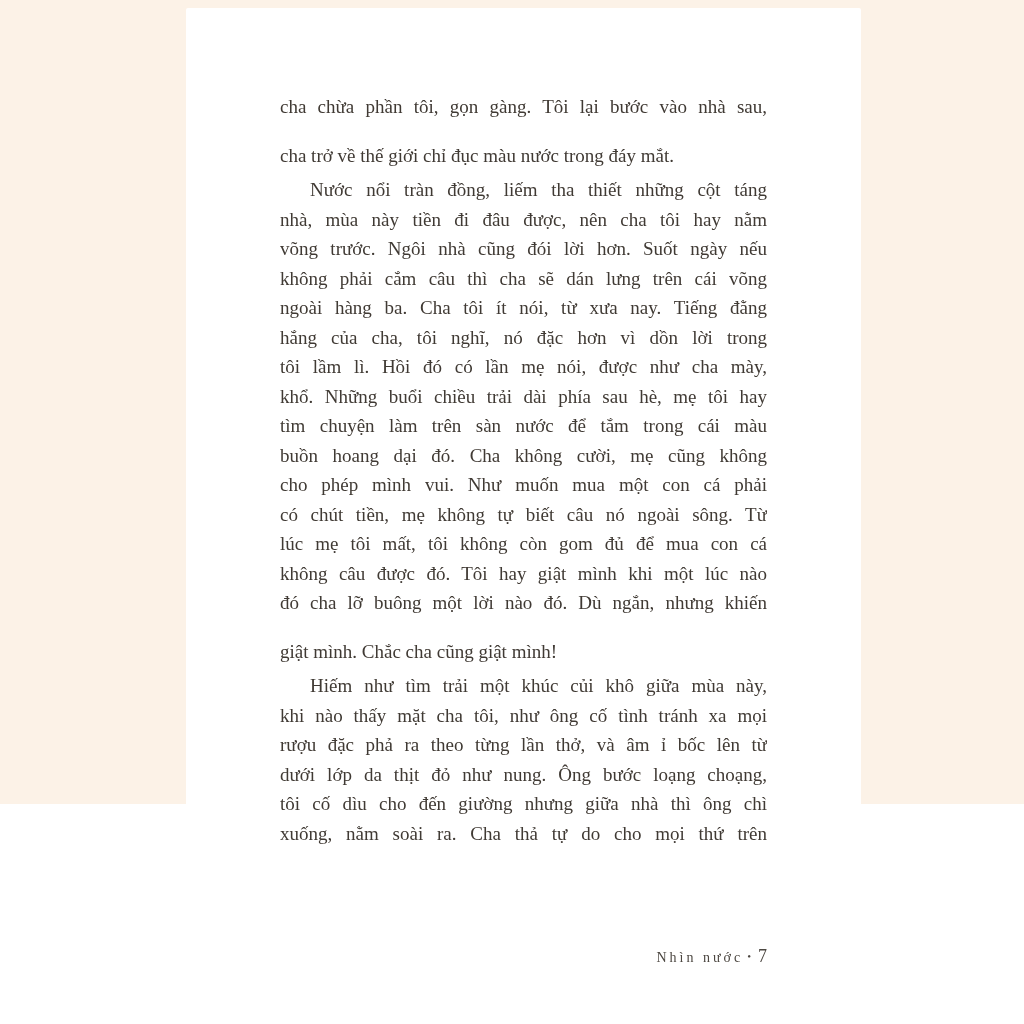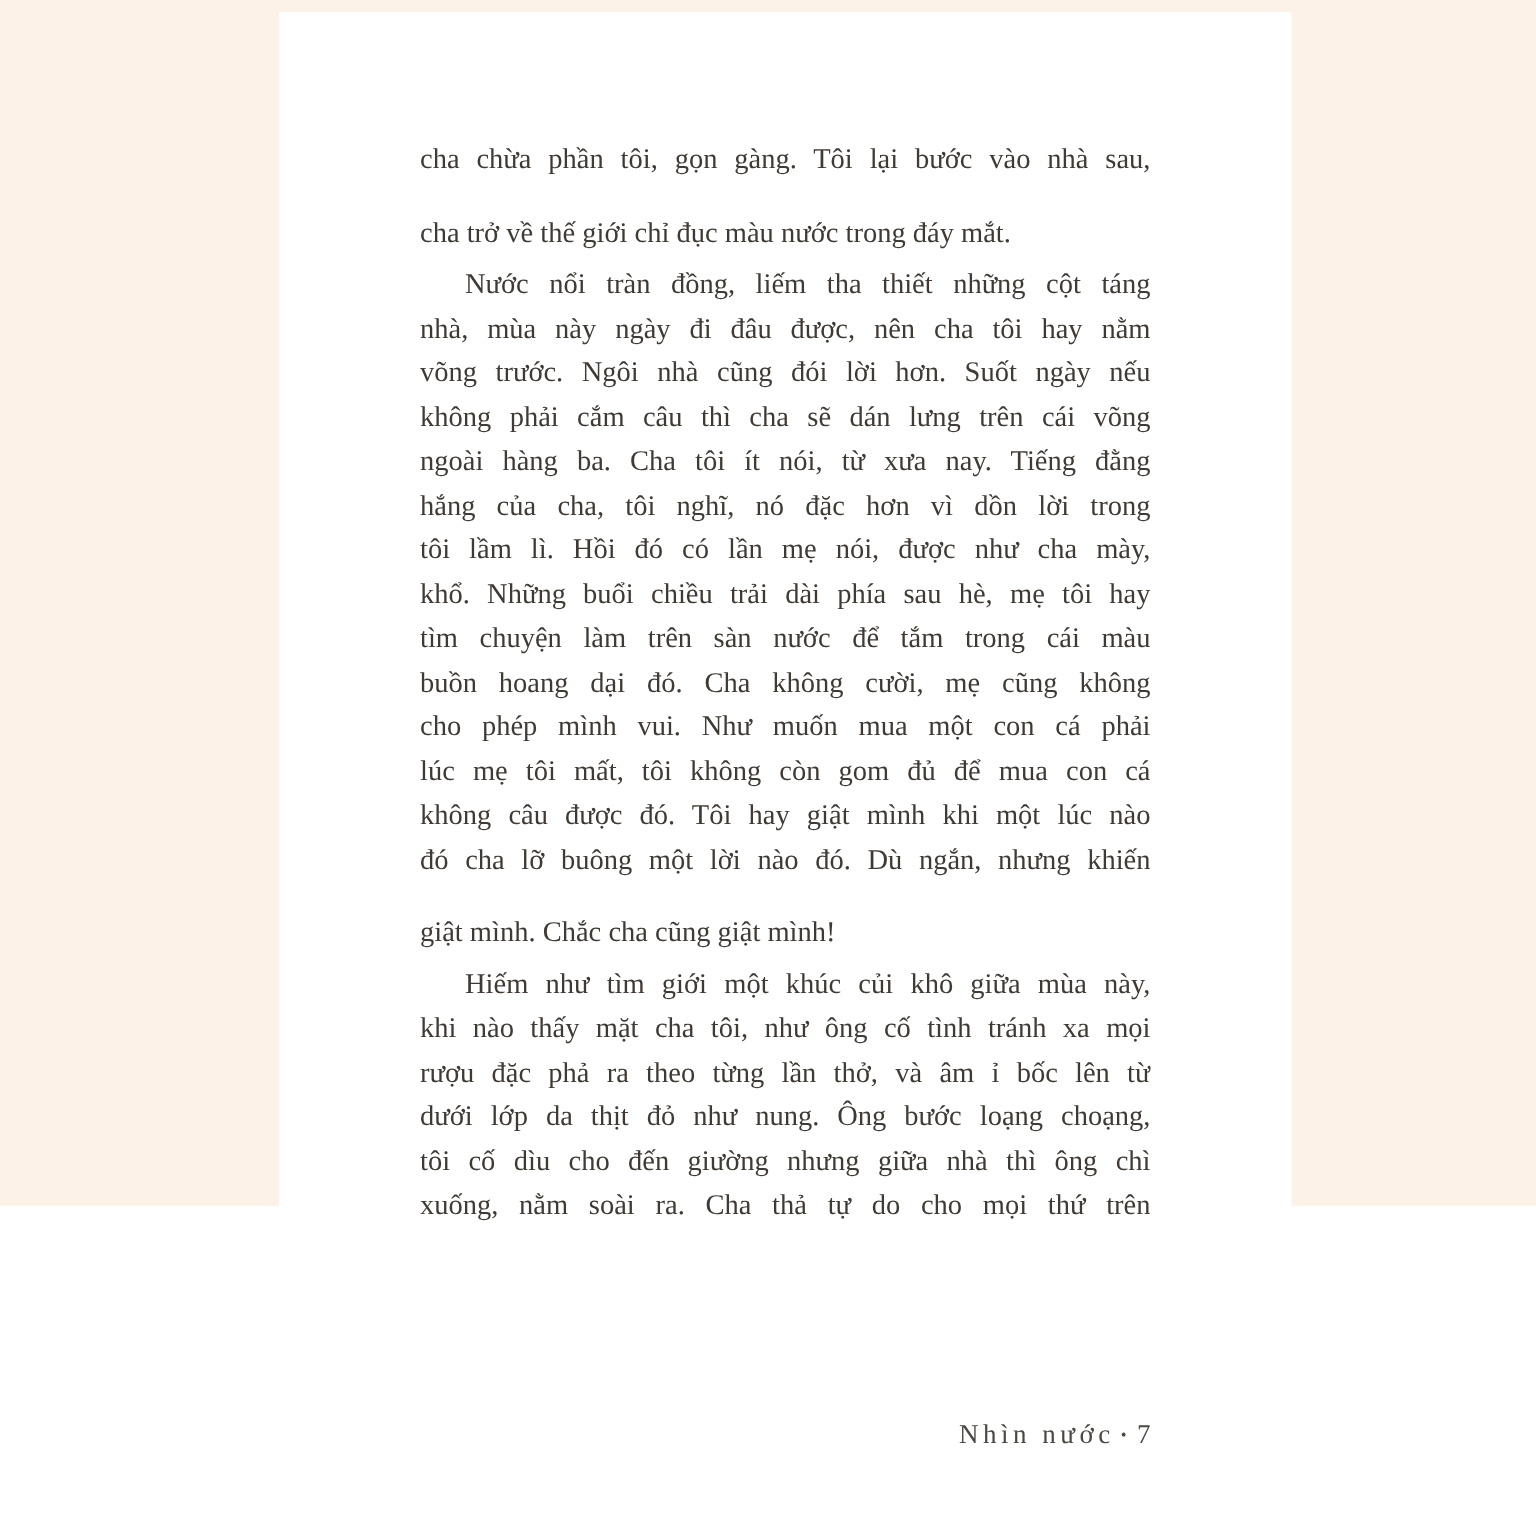--- a/index.html
+++ b/index.html
@@ -55,21 +55,21 @@
     position: absolute;
     left: 94px;
     top: 938px;
     width: 487px;
     text-align: right;
     font-family: "Liberation Serif", "DejaVu Serif", serif;
     color: #4c4741;
     white-space: nowrap;
   }
   .footer .running-title {
-    font-size: 18px;
+    font-size: 14px;
     letter-spacing: 3px;
     font-family: Liberation Serif, serif;
   }
   .footer .separator {
     font-size: 11px;
     letter-spacing: 0;
     padding: 0 7px 0 4px;
     vertical-align: 2px;
   }
   .footer .page-number {
@@ -82,37 +82,38 @@
 
 <div class="stage">
   <div class="paper">
     <div class="text-block" id="text-block" style="color: rgb(64, 58, 52);">
         <div class="paragraph">
           <div class="line">cha chừa phần tôi, gọn gàng. Tôi lại bước vào nhà sau,</div>
           <div class="line last-left">cha trở về thế giới chỉ đục màu nước trong đáy mắt.</div>
         </div>
         <div class="paragraph">
           <div class="line first-indent">Nước nổi tràn đồng, liếm tha thiết những cột táng</div>
-          <div class="line">nhà, mùa này ngày đi đâu được, nên cha tôi hay nằm</div>
+          <div class="line">nhà, mùa này tiền đi đâu được, nên cha tôi hay nằm</div>
           <div class="line">võng trước. Ngôi nhà cũng đói lời hơn. Suốt ngày nếu</div>
           <div class="line">không phải cắm câu thì cha sẽ dán lưng trên cái võng</div>
           <div class="line">ngoài hàng ba. Cha tôi ít nói, từ xưa nay. Tiếng đằng</div>
           <div class="line">hắng của cha, tôi nghĩ, nó đặc hơn vì dồn lời trong</div>
           <div class="line">tôi lầm lì. Hồi đó có lần mẹ nói, được như cha mày,</div>
           <div class="line">khổ. Những buổi chiều trải dài phía sau hè, mẹ tôi hay</div>
           <div class="line">tìm chuyện làm trên sàn nước để tắm trong cái màu</div>
           <div class="line">buồn hoang dại đó. Cha không cười, mẹ cũng không</div>
           <div class="line">cho phép mình vui. Như muốn mua một con cá phải</div>
+          <div class="line">có chút tiền, mẹ không tự biết câu nó ngoài sông. Từ</div>
           <div class="line">lúc mẹ tôi mất, tôi không còn gom đủ để mua con cá</div>
           <div class="line">không câu được đó. Tôi hay giật mình khi một lúc nào</div>
           <div class="line">đó cha lỡ buông một lời nào đó. Dù ngắn, nhưng khiến</div>
           <div class="line last-left">giật mình. Chắc cha cũng giật mình!</div>
         </div>
         <div class="paragraph">
-          <div class="line first-indent">Hiếm như tìm giới một khúc củi khô giữa mùa này,</div>
+          <div class="line first-indent">Hiếm như tìm trải một khúc củi khô giữa mùa này,</div>
           <div class="line">khi nào thấy mặt cha tôi, như ông cố tình tránh xa mọi</div>
           <div class="line">rượu đặc phả ra theo từng lần thở, và âm ỉ bốc lên từ</div>
           <div class="line">dưới lớp da thịt đỏ như nung. Ông bước loạng choạng,</div>
           <div class="line">tôi cố dìu cho đến giường nhưng giữa nhà thì ông chì</div>
           <div class="line">xuống, nằm soài ra. Cha thả tự do cho mọi thứ trên</div>
         </div>
       </div>
     <div class="footer">
       <span class="running-title">Nhìn nước</span><span class="separator">•</span><span class="page-number">7</span>
     </div>

